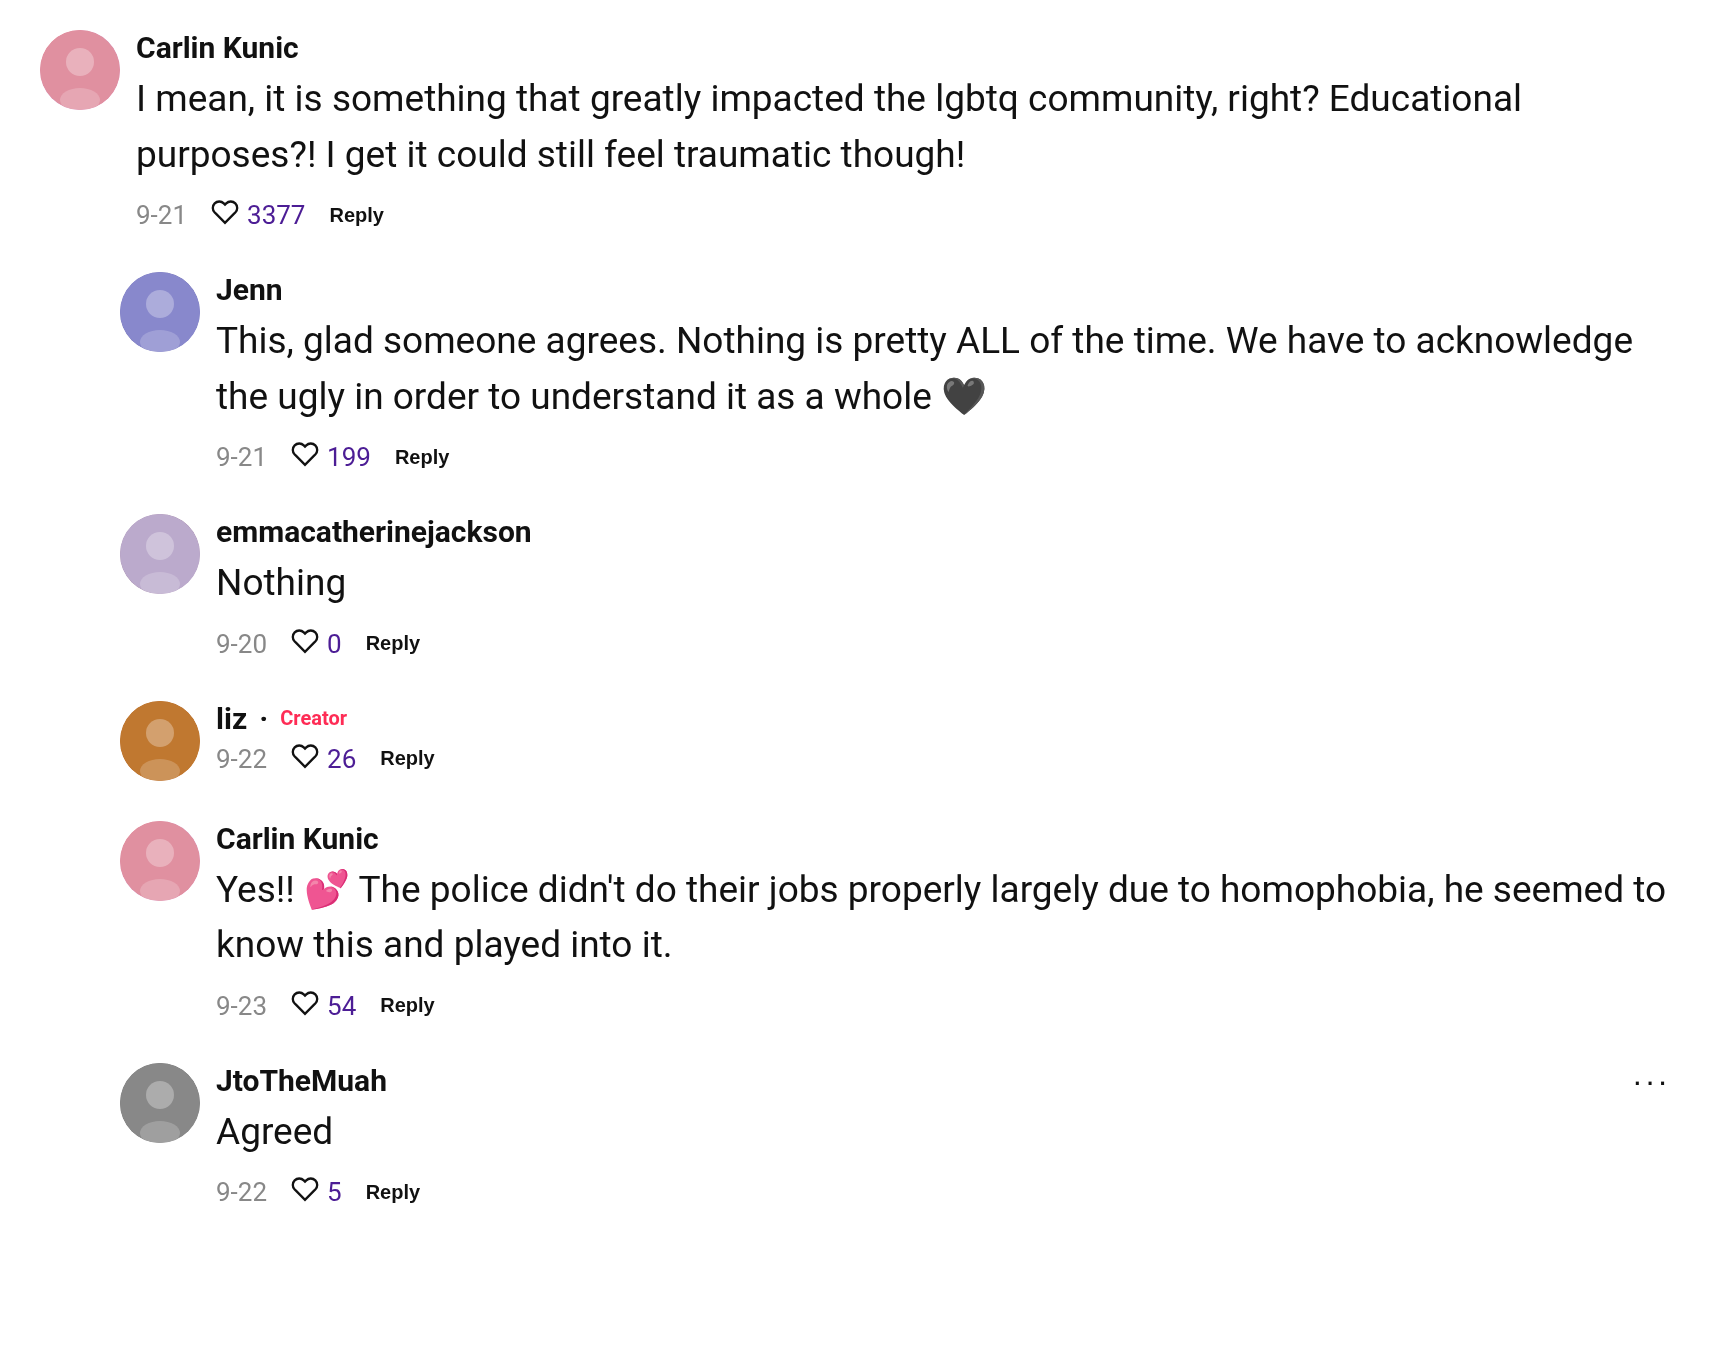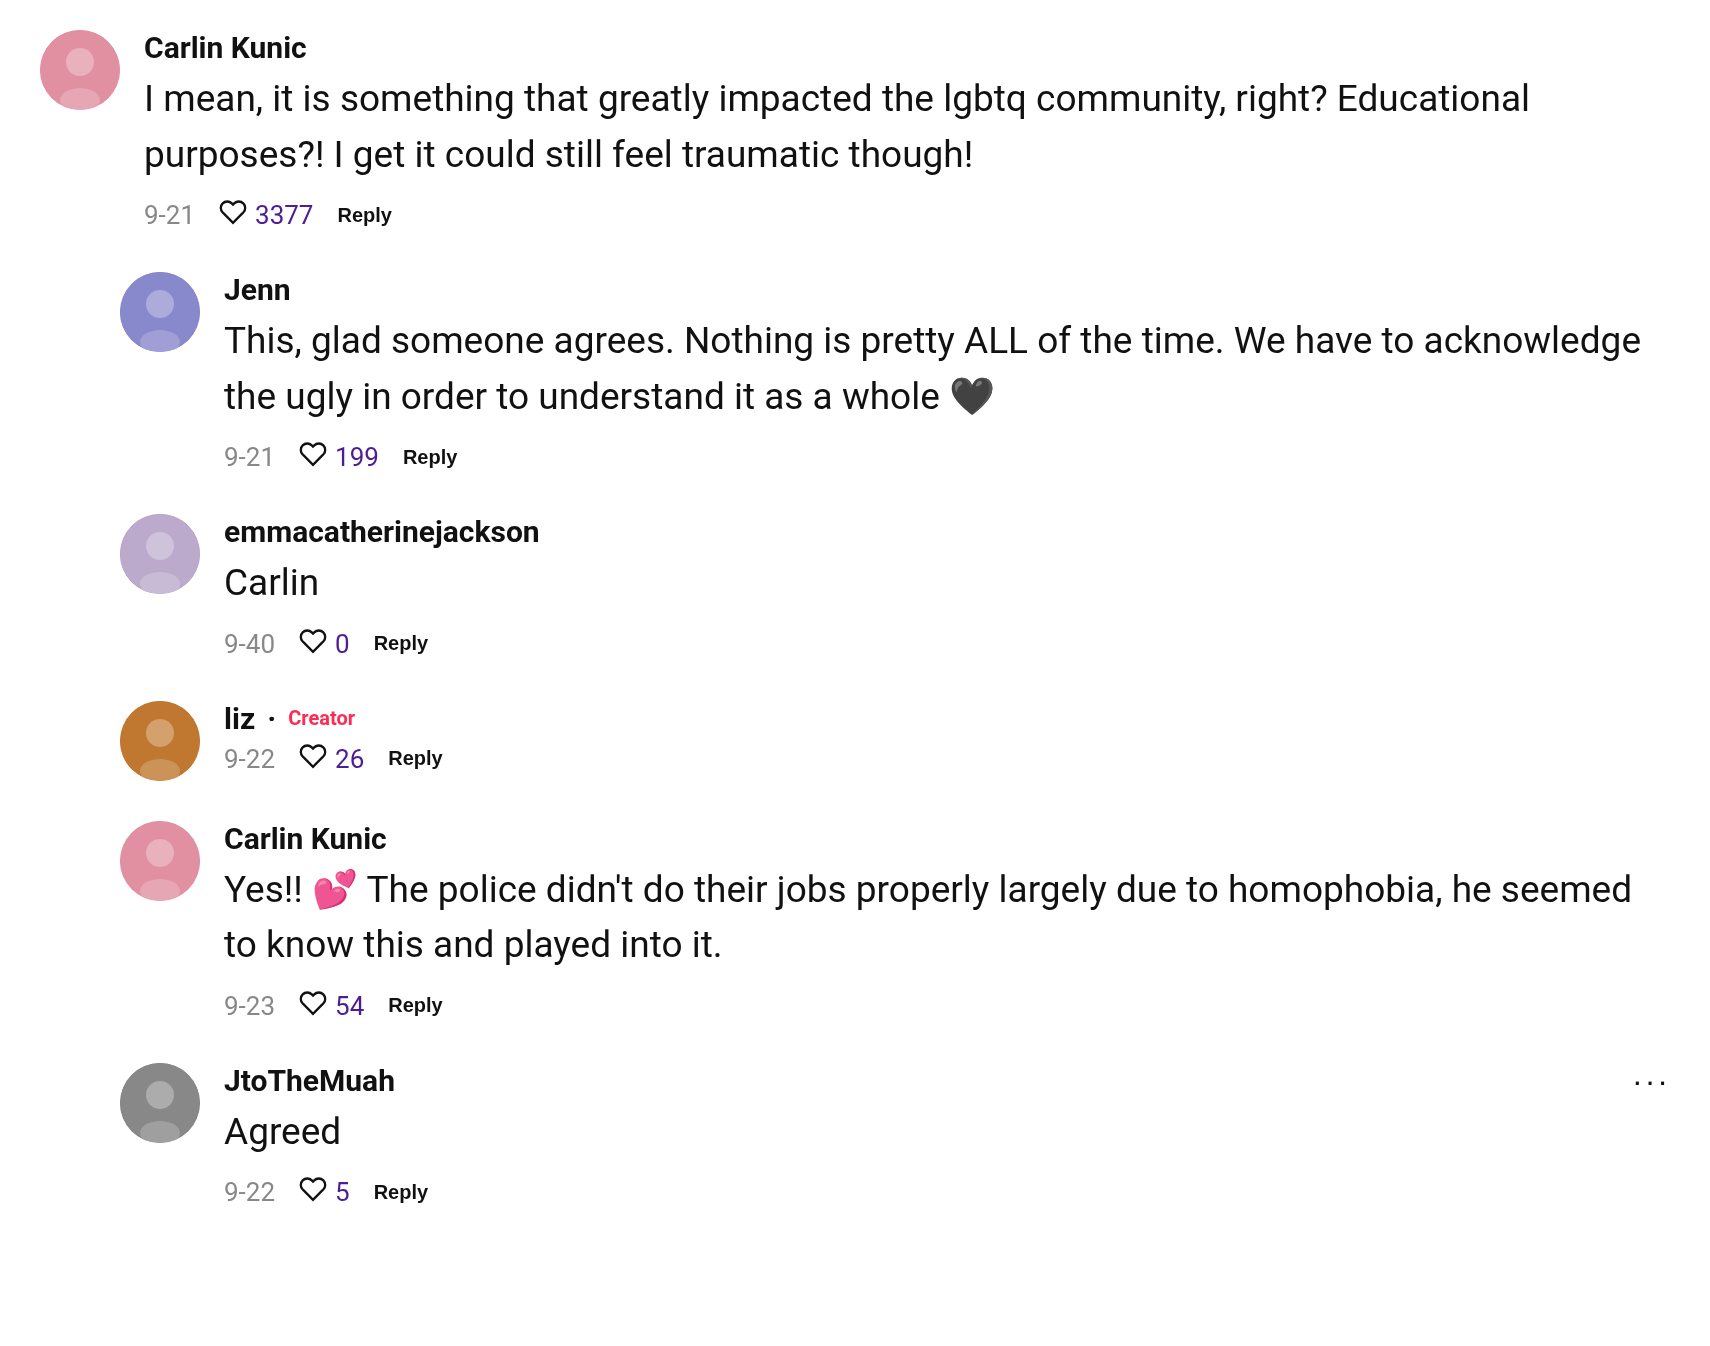--- a/index.html
+++ b/index.html
@@ -19,21 +19,21 @@
     }
 
     .comment-thread {
       width: 100%;
     }
 
     .comment {
       display: flex;
       align-items: flex-start;
       margin-bottom: 40px;
-      gap: 24px;
+      gap: 16px;
     }
 
     .comment.reply {
       padding-left: 80px;
       justify-content: center;
     }
 
     .avatar {
       width: 80px;
       height: 80px;
@@ -198,23 +198,23 @@
         <svg viewBox="0 0 80 80" width="80" height="80" xmlns="http://www.w3.org/2000/svg">
       <circle cx="40" cy="40" r="40" fill="#bbaacc"></circle>
       <circle cx="40" cy="32" r="14" fill="rgba(255,255,255,0.3)"></circle>
       <ellipse cx="40" cy="70" rx="20" ry="12" fill="rgba(255,255,255,0.2)"></ellipse>
     </svg>
       </div>
       <div class="comment-body">
         <div class="comment-username">
           <span>emmacatherinejackson</span>
         </div>
-        <div class="comment-text">Carlin</div>
-        <div class="comment-meta">
-          <span class="meta-date">9-40</span>
+        <div class="comment-text">Nothing</div>
+        <div class="comment-meta">
+          <span class="meta-date">9-20</span>
           <span class="meta-likes">
             <span>
       <svg viewBox="0 0 24 24" fill="none" stroke="#111" stroke-width="2" width="28" height="28">
         <path d="M20.84 4.61a5.5 5.5 0 0 0-7.78 0L12 5.67l-1.06-1.06a5.5 5.5 0 0 0-7.78 7.78l1.06 1.06L12 21.23l7.78-7.78 1.06-1.06a5.5 5.5 0 0 0 0-7.78z"></path>
       </svg>
     </span>
             <span>0</span>
           </span>
           <button class="reply-btn">Reply</button>
         </div>

